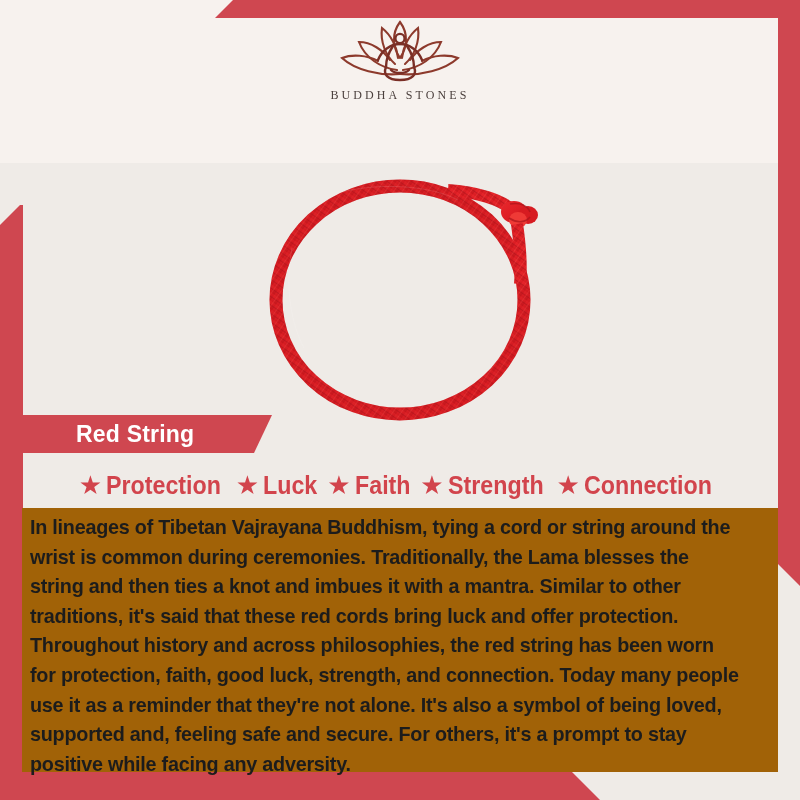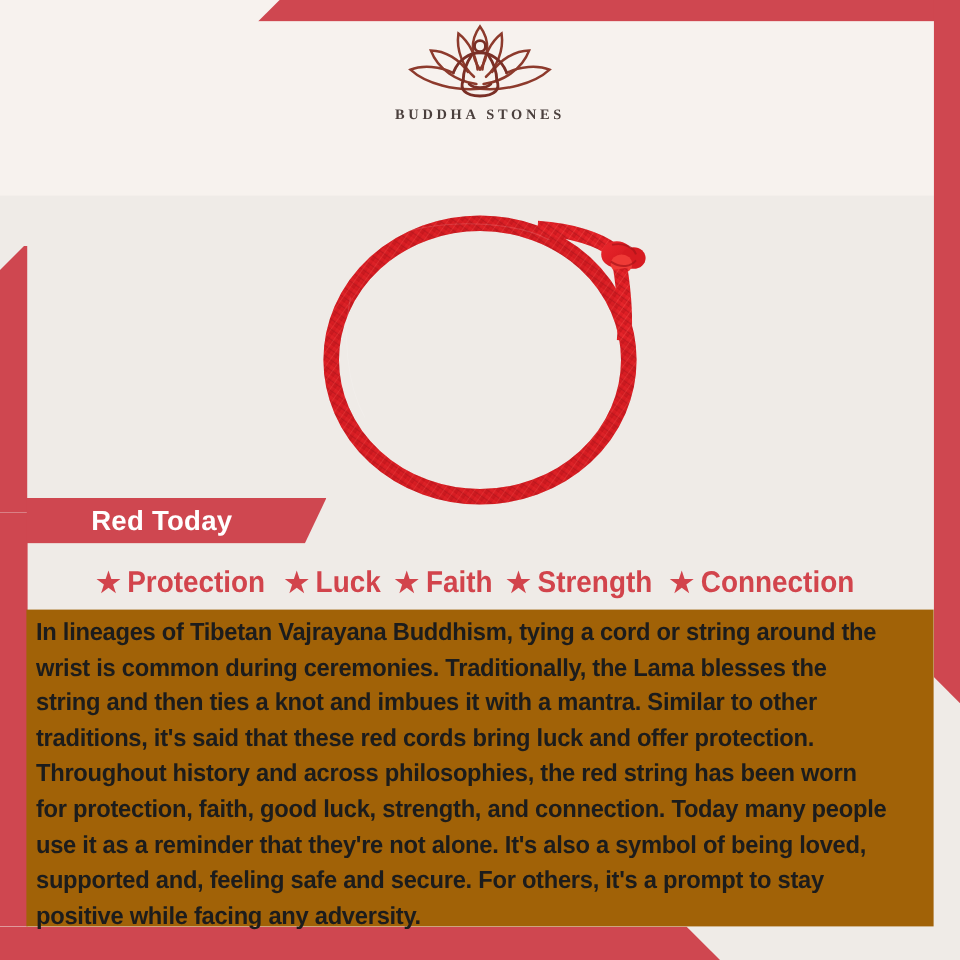--- a/index.html
+++ b/index.html
@@ -34,21 +34,21 @@
   .frame-bottom{
     position:absolute;left:0;bottom:0;width:600px;height:28px;background:#cf4750;
     clip-path:polygon(0 0, calc(100% - 28px) 0, 100% 100%, 0 100%);
   }
 
   
   .logo{position:absolute;left:0;top:14px;width:800px;text-align:center;}
   .logo-mark{display:block;margin:0 auto;}
   .logo-word{
     margin-top:2px;font-size:12px;letter-spacing:3.1px;color:#4a3f3c;
-    font-family:"Liberation Serif", serif;font-weight:700;
+    font-family:"Liberation Serif", serif;font-weight:400;
   }
 
   
   .title-band{
     position:absolute;left:152px;top:104px;width:505px;height:55px;
     background:#fbf8f5;display:flex;align-items:center;justify-content:center;
   }
   .title-text{
     font-size:38px;font-weight:bold;color:#d2444c;letter-spacing:.2px;
     font-family:"Liberation Sans", sans-serif;white-space:nowrap;
@@ -172,21 +172,21 @@
       <path d="M265 56 C268 76 270 96 268 116" fill="none" stroke="url(#braid)" stroke-width="12"></path>
 
       <g stroke="#ffffff" stroke-width="0.9" opacity=".13" fill="none">
         <path d="M40 80 C34 110 36 150 52 180"></path>
         <path d="M90 24 C130 14 180 18 206 32"></path>
       </g>
     </svg>
   </div>
 
   <div class="ribbon">
-    <span class="ribbon-text">Red Today</span>
+    <span class="ribbon-text">Red String</span>
   </div>
 
   <div class="benefits">
     <div class="benefit">
       <span class="star">★</span>
       <span class="word">Protection</span>
     </div>
     <div class="benefit">
       <span class="star">★</span>
       <span class="word">Luck</span>

